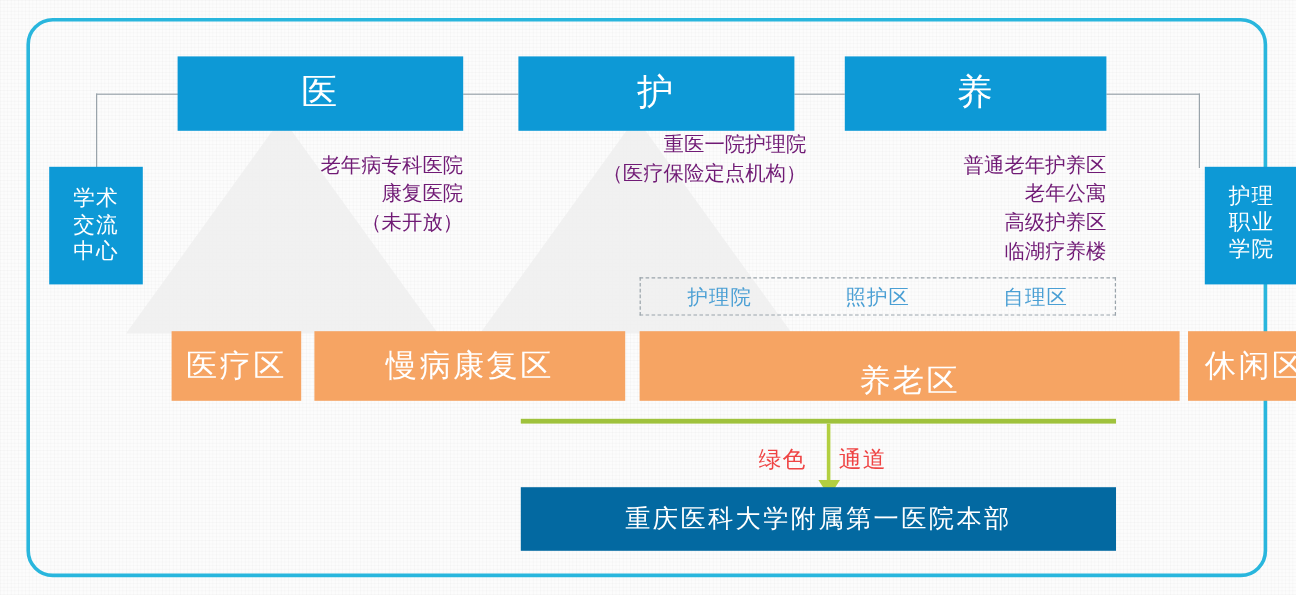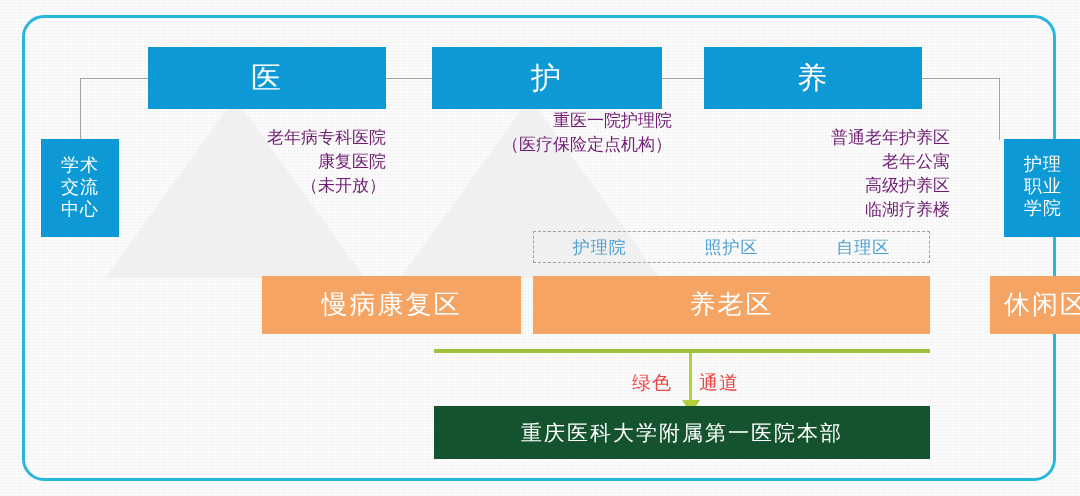--- a/index.html
+++ b/index.html
@@ -49,21 +49,21 @@
   .box{
     position:absolute;
     box-sizing:border-box;
     display:flex;align-items:center;justify-content:center;
     text-align:center;
     color:#ffffff;
     line-height:1.22;
   }
   .blue{background:#0d99d6;}
   .orange{background:#f6a463;}
-  .green{background:#14532d;}
+  .green{background:#0369a1;}
 
   .top-box{height:62px;font-size:30px;font-weight:400;letter-spacing:2px;}
   .side-box{width:78px;height:98px;font-size:18px;font-weight:400;letter-spacing:1px;}
 
   .desc{
     position:absolute;
     text-align:right;
     color:#701a75;
     font-size:17px;
     line-height:1.42;
@@ -157,35 +157,38 @@
   </div>
   <div class="box blue top-box" style="left:704px;top:47px;width:218px;">
     <span>养</span>
   </div>
 
   <div class="desc" style="left: 148px; top: 126px; width: 238px; white-space: pre-line;">老年病专科医院
 康复医院
 （未开放）</div>
   <div class="desc" style="left: 422px; top: 109px; width: 250px; white-space: pre-line;">重医一院护理院
 （医疗保险定点机构）</div>
-  <div class="desc" style="left: 732px; top: 126px; width: 218px; white-space: pre-line;">普通老年护养区
+  <div class="desc" style="left: 704px; top: 126px; width: 218px; white-space: pre-line;">普通老年护养区
 老年公寓
 高级护养区
 临湖疗养楼</div>
 
   <div class="dashbox">
     <span>护理院</span>
     <span>照护区</span>
     <span>自理区</span>
   </div>
 
+  <div class="box orange zone" style="left:143px;top:276px;width:108px;">
+    <span>医疗区</span>
+  </div>
   <div class="box orange zone" style="left:262px;top:276px;width:259px;">
     <span>慢病康复区</span>
   </div>
-  <div class="box orange zone" style="left:533px;top:276px;width:397px;">
+  <div class="box orange zone" style="left:533px;top:276px;width:450px;align-items:flex-end;">
     <span>养老区</span>
   </div>
   <div class="box orange zone" style="left:990px;top:276px;width:98px;justify-content:flex-end;">
     <span>休闲区</span>
   </div>
 
   <div class="greenline"></div>
   <div class="arrow-stem"></div>
   <div class="arrow-head"></div>
   <div class="channel left">绿色</div>

